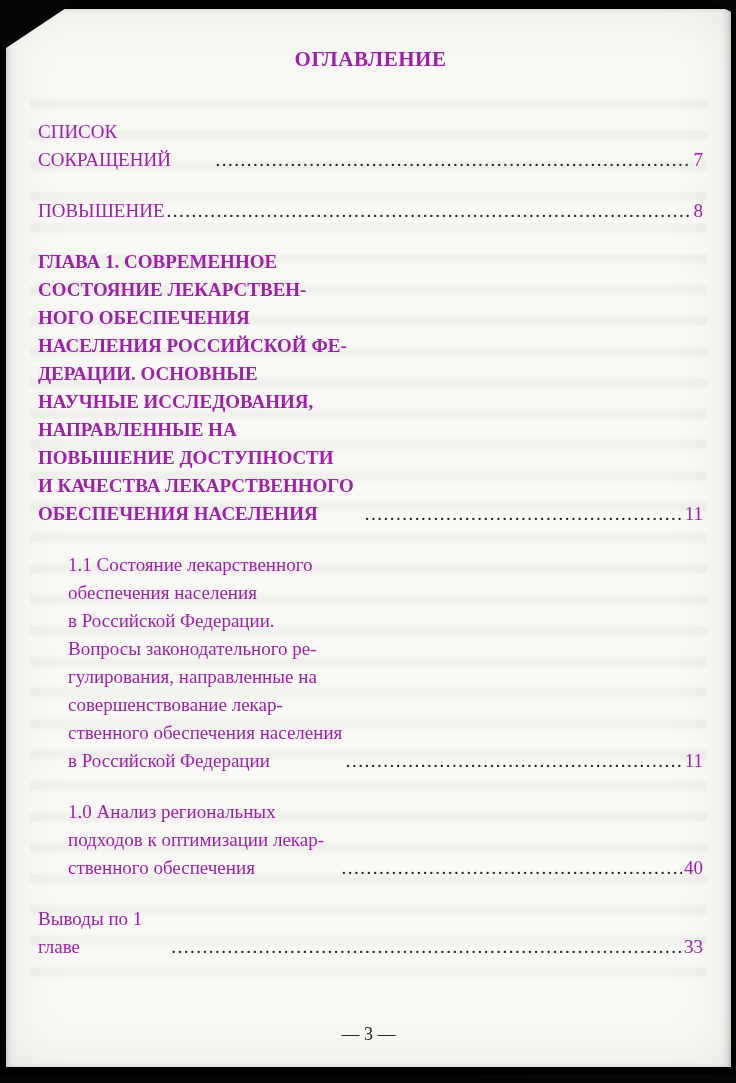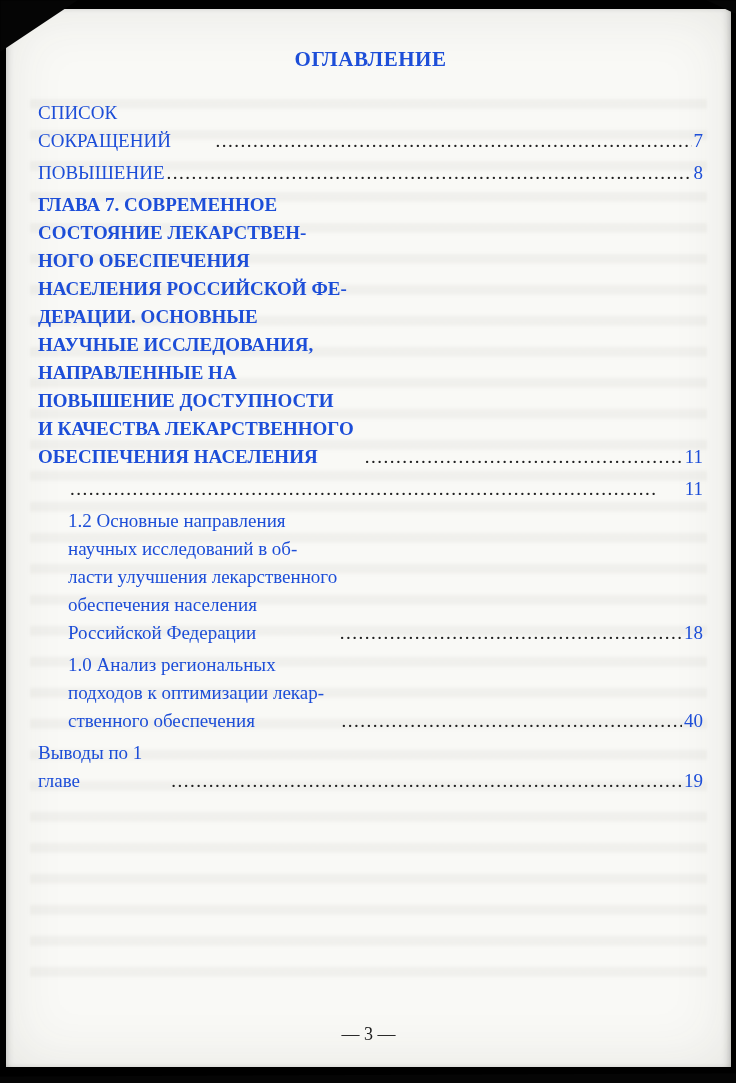--- a/index.html
+++ b/index.html
@@ -41,41 +41,42 @@
       0deg,
       rgba(0,0,0,0) 0px, rgba(0,0,0,0) 19px,
       rgba(95,90,80,0.055) 21px, rgba(95,90,80,0.055) 29px,
       rgba(0,0,0,0) 31px);
     filter:blur(1.6px);
     pointer-events:none;
   }
   .content{
     position:absolute;
     left:32px;right:28px;top:38px;
-    color:#1d4ed8;
+    color:#a21caf;
   }
   .toc-title{
     text-align:center;
     font-weight:bold;
     font-size:21px;
     letter-spacing:0.5px;
     margin:0 0 27px 0;
   }
   .entry{
     display:flex;
     align-items:flex-end;
     font-size:19px;
     line-height:28px;
     margin-top:4px;
   }
   .entry.bold .etext{font-weight:bold;}
   .entry.lvl1{padding-left:30px;}
   .etext{
     white-space:pre-line;
     flex:0 1 auto;
+    margin-top:19px;
   }
   .leader{
     flex:1 1 auto;
     overflow:hidden;
     white-space:nowrap;
     min-width:6px;
     margin:0 2px;
     color:#222;
   }
   .leader::after{
@@ -110,54 +111,51 @@
       <span class="pnum">7</span>
     </div>
 
     <div class="entry">
       <span class="etext">ПОВЫШЕНИЕ</span>
       <span class="leader"></span>
       <span class="pnum">8</span>
     </div>
 
     <div class="entry bold">
-      <span class="etext">ГЛАВА 7. СОВРЕМЕННОЕ СОСТОЯНИЕ ЛЕКАРСТВЕН-
+      <span class="etext">ГЛАВА 1. СОВРЕМЕННОЕ СОСТОЯНИЕ ЛЕКАРСТВЕН-
 НОГО ОБЕСПЕЧЕНИЯ НАСЕЛЕНИЯ РОССИЙСКОЙ ФЕ-
 ДЕРАЦИИ. ОСНОВНЫЕ НАУЧНЫЕ ИССЛЕДОВАНИЯ,
 НАПРАВЛЕННЫЕ НА ПОВЫШЕНИЕ ДОСТУПНОСТИ
 И КАЧЕСТВА ЛЕКАРСТВЕННОГО ОБЕСПЕЧЕНИЯ НАСЕЛЕНИЯ</span>
       <span class="leader"></span>
       <span class="pnum">11</span>
     </div>
 
     <div class="entry lvl1">
+      <span class="etext">1.1 Состояние лекарственного обеспечения населения
+в Российской Федерации. Вопросы законодательного ре-
+гулирования, направленные на совершенствование лекар-
+ственного обеспечения населения в Российской Федерации</span>
       <span class="leader"></span>
       <span class="pnum">11</span>
     </div>
 
-    <div class="entry lvl1">
-      <span class="etext">1.2 Основные направления научных исследований в об-
-ласти улучшения лекарственного обеспечения населения
-Российской Федерации</span>
-      <span class="leader"></span>
-      <span class="pnum">18</span>
-    </div>
 
     <div class="entry lvl1">
       <span class="etext">1.0 Анализ региональных подходов к оптимизации лекар-
 ственного обеспечения</span>
       <span class="leader"></span>
       <span class="pnum">40</span>
     </div>
 
 
     <div class="entry">
       <span class="etext">Выводы по 1 главе</span>
       <span class="leader"></span>
-      <span class="pnum">19</span>
+      <span class="pnum">33</span>
     </div>
 
   </div>
 
   <div class="footer">— 3 —</div>
 </div>
 
 <div class="corner-tl"></div>
 <div class="corner-tr"></div>
 <div class="edge-bottom"></div>

